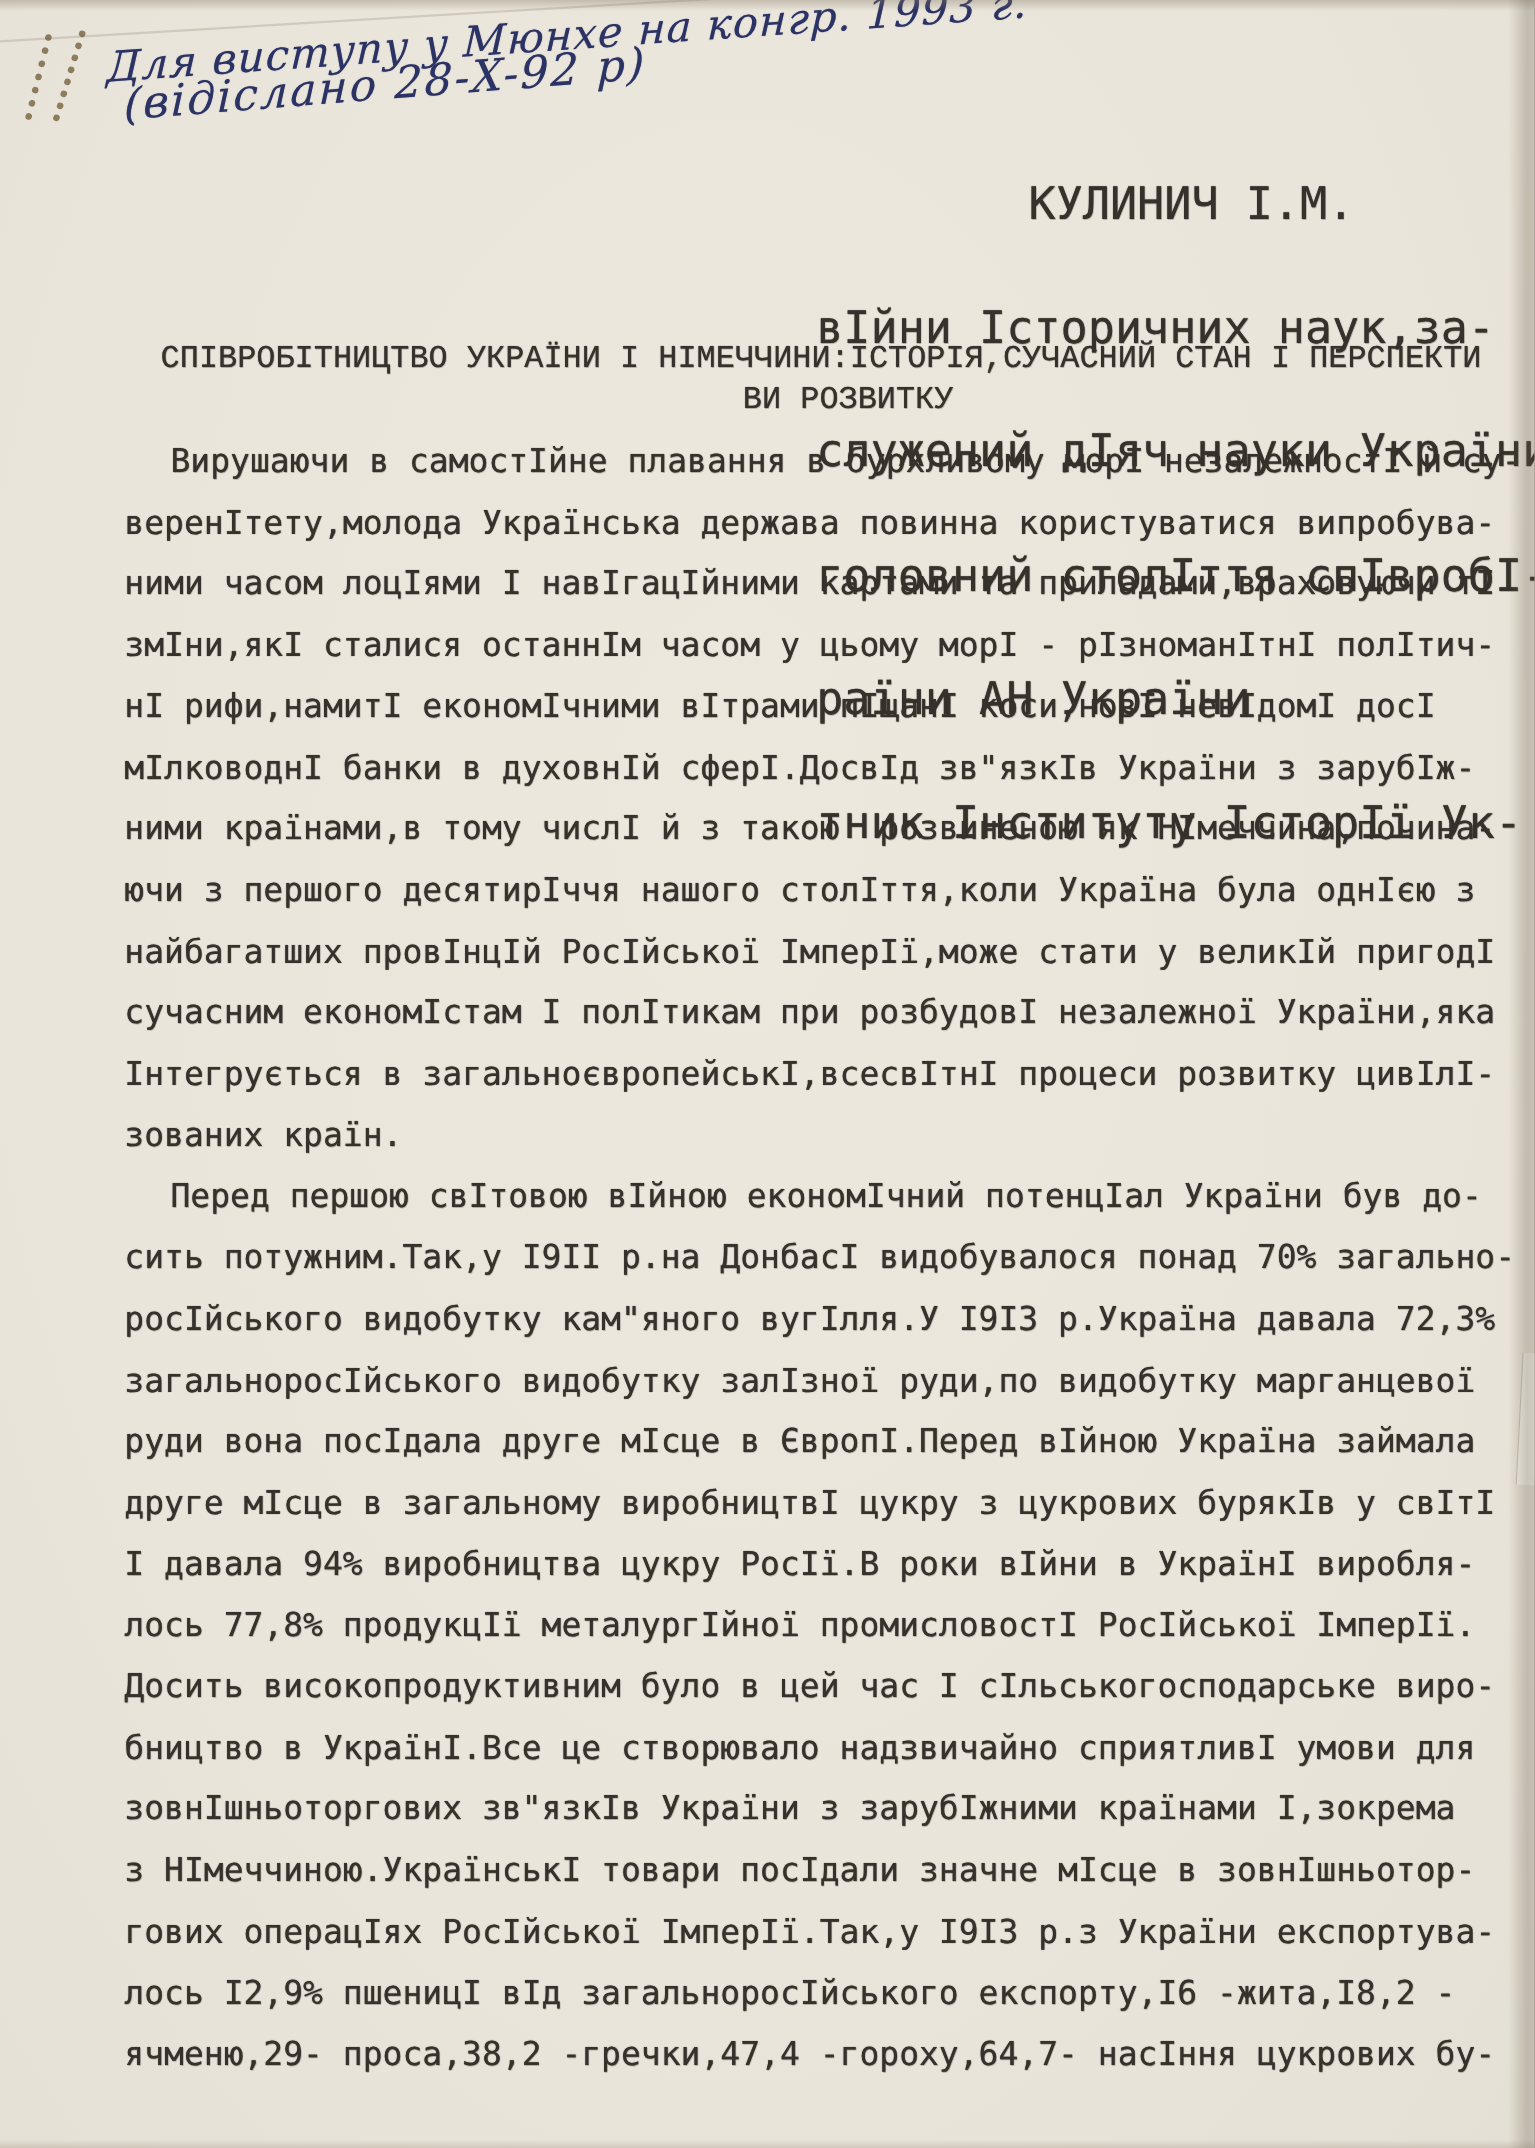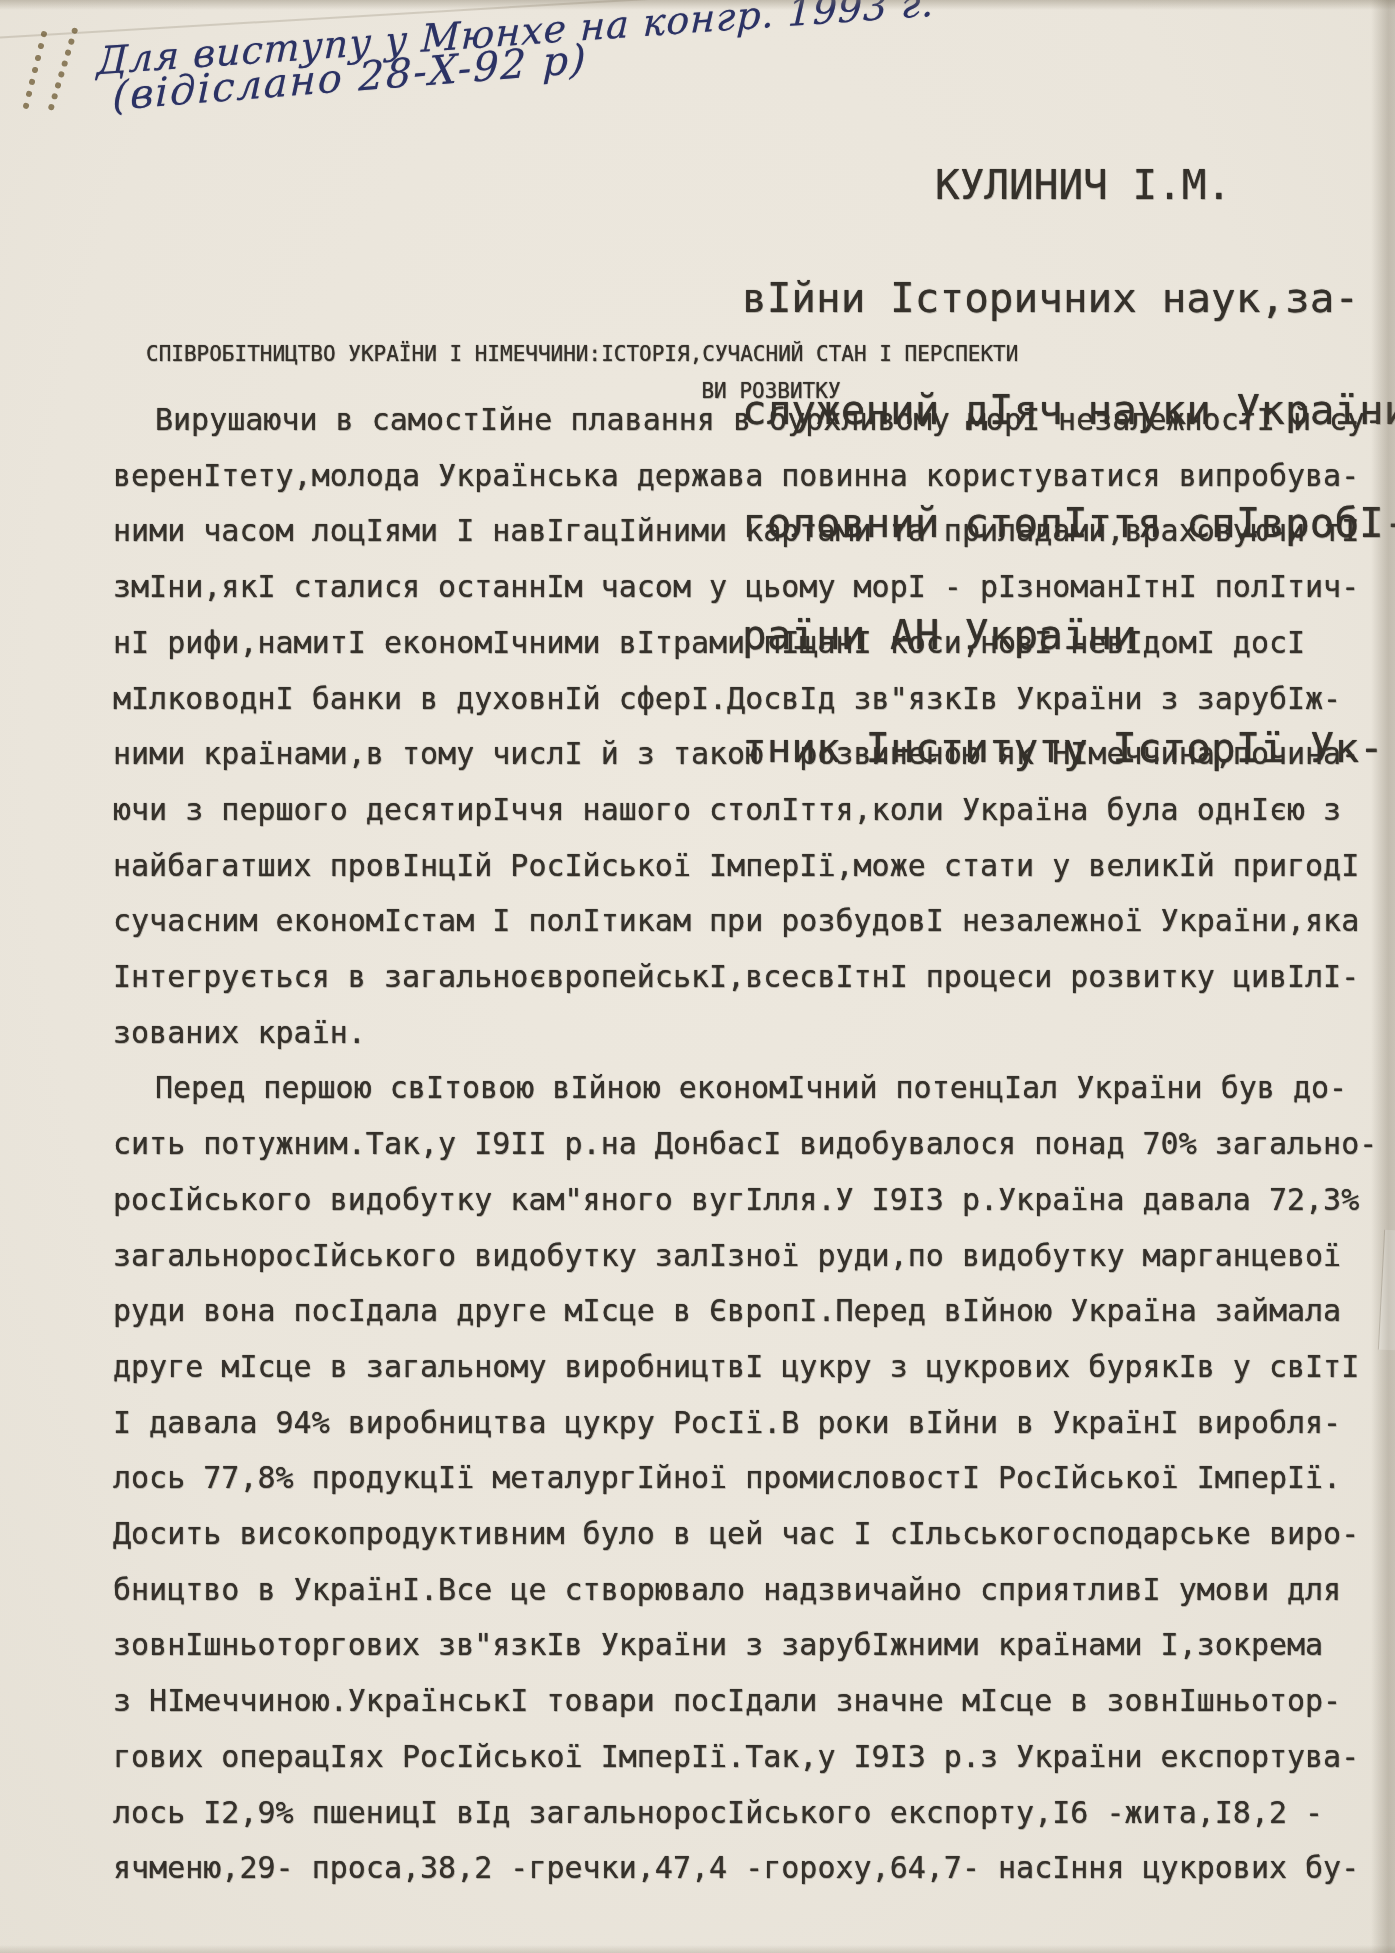--- a/index.html
+++ b/index.html
@@ -34,21 +34,21 @@
     white-space:pre; text-shadow:0 0 1px rgba(43,50,100,0.55); }
   .hw1 { left:96px; top:10px; font-size:38px; transform:rotate(-4deg) skewX(-6deg); letter-spacing:1px; }
   .hw2 { left:112px; top:54px; font-size:40px; transform:rotate(-4.5deg) skewX(-6deg); letter-spacing:2px; }
 
   
   .tw { text-shadow:0 0 1px rgba(53,49,43,0.85), 0.6px 0.8px 0 rgba(53,49,43,0.22); }
 
   .author { position:absolute; left:742px; top:92px; font-size:41px; line-height:37.5px; white-space:pre; }
   .author .name { padding-left:193px; }
 
-  .title { position:absolute; left:146px; top:336px; width:1250px; font-size:21px; line-height:37px; }
+  .title { position:absolute; left:146px; top:308px; width:1250px; font-size:29px; line-height:37px;font-family:Liberation Mono, monospace; }
   .title .t1 { white-space:pre; }
   .title .t2 { text-align:center; white-space:pre; }
 
   .body-text { position:absolute; left:113px; top:392px; width:1284px; font-size:30px; line-height:55.7px; }
   .tline { white-space:pre; }
   .indent { padding-left:42px; }
 </style>
 </head>
 <body>
 

